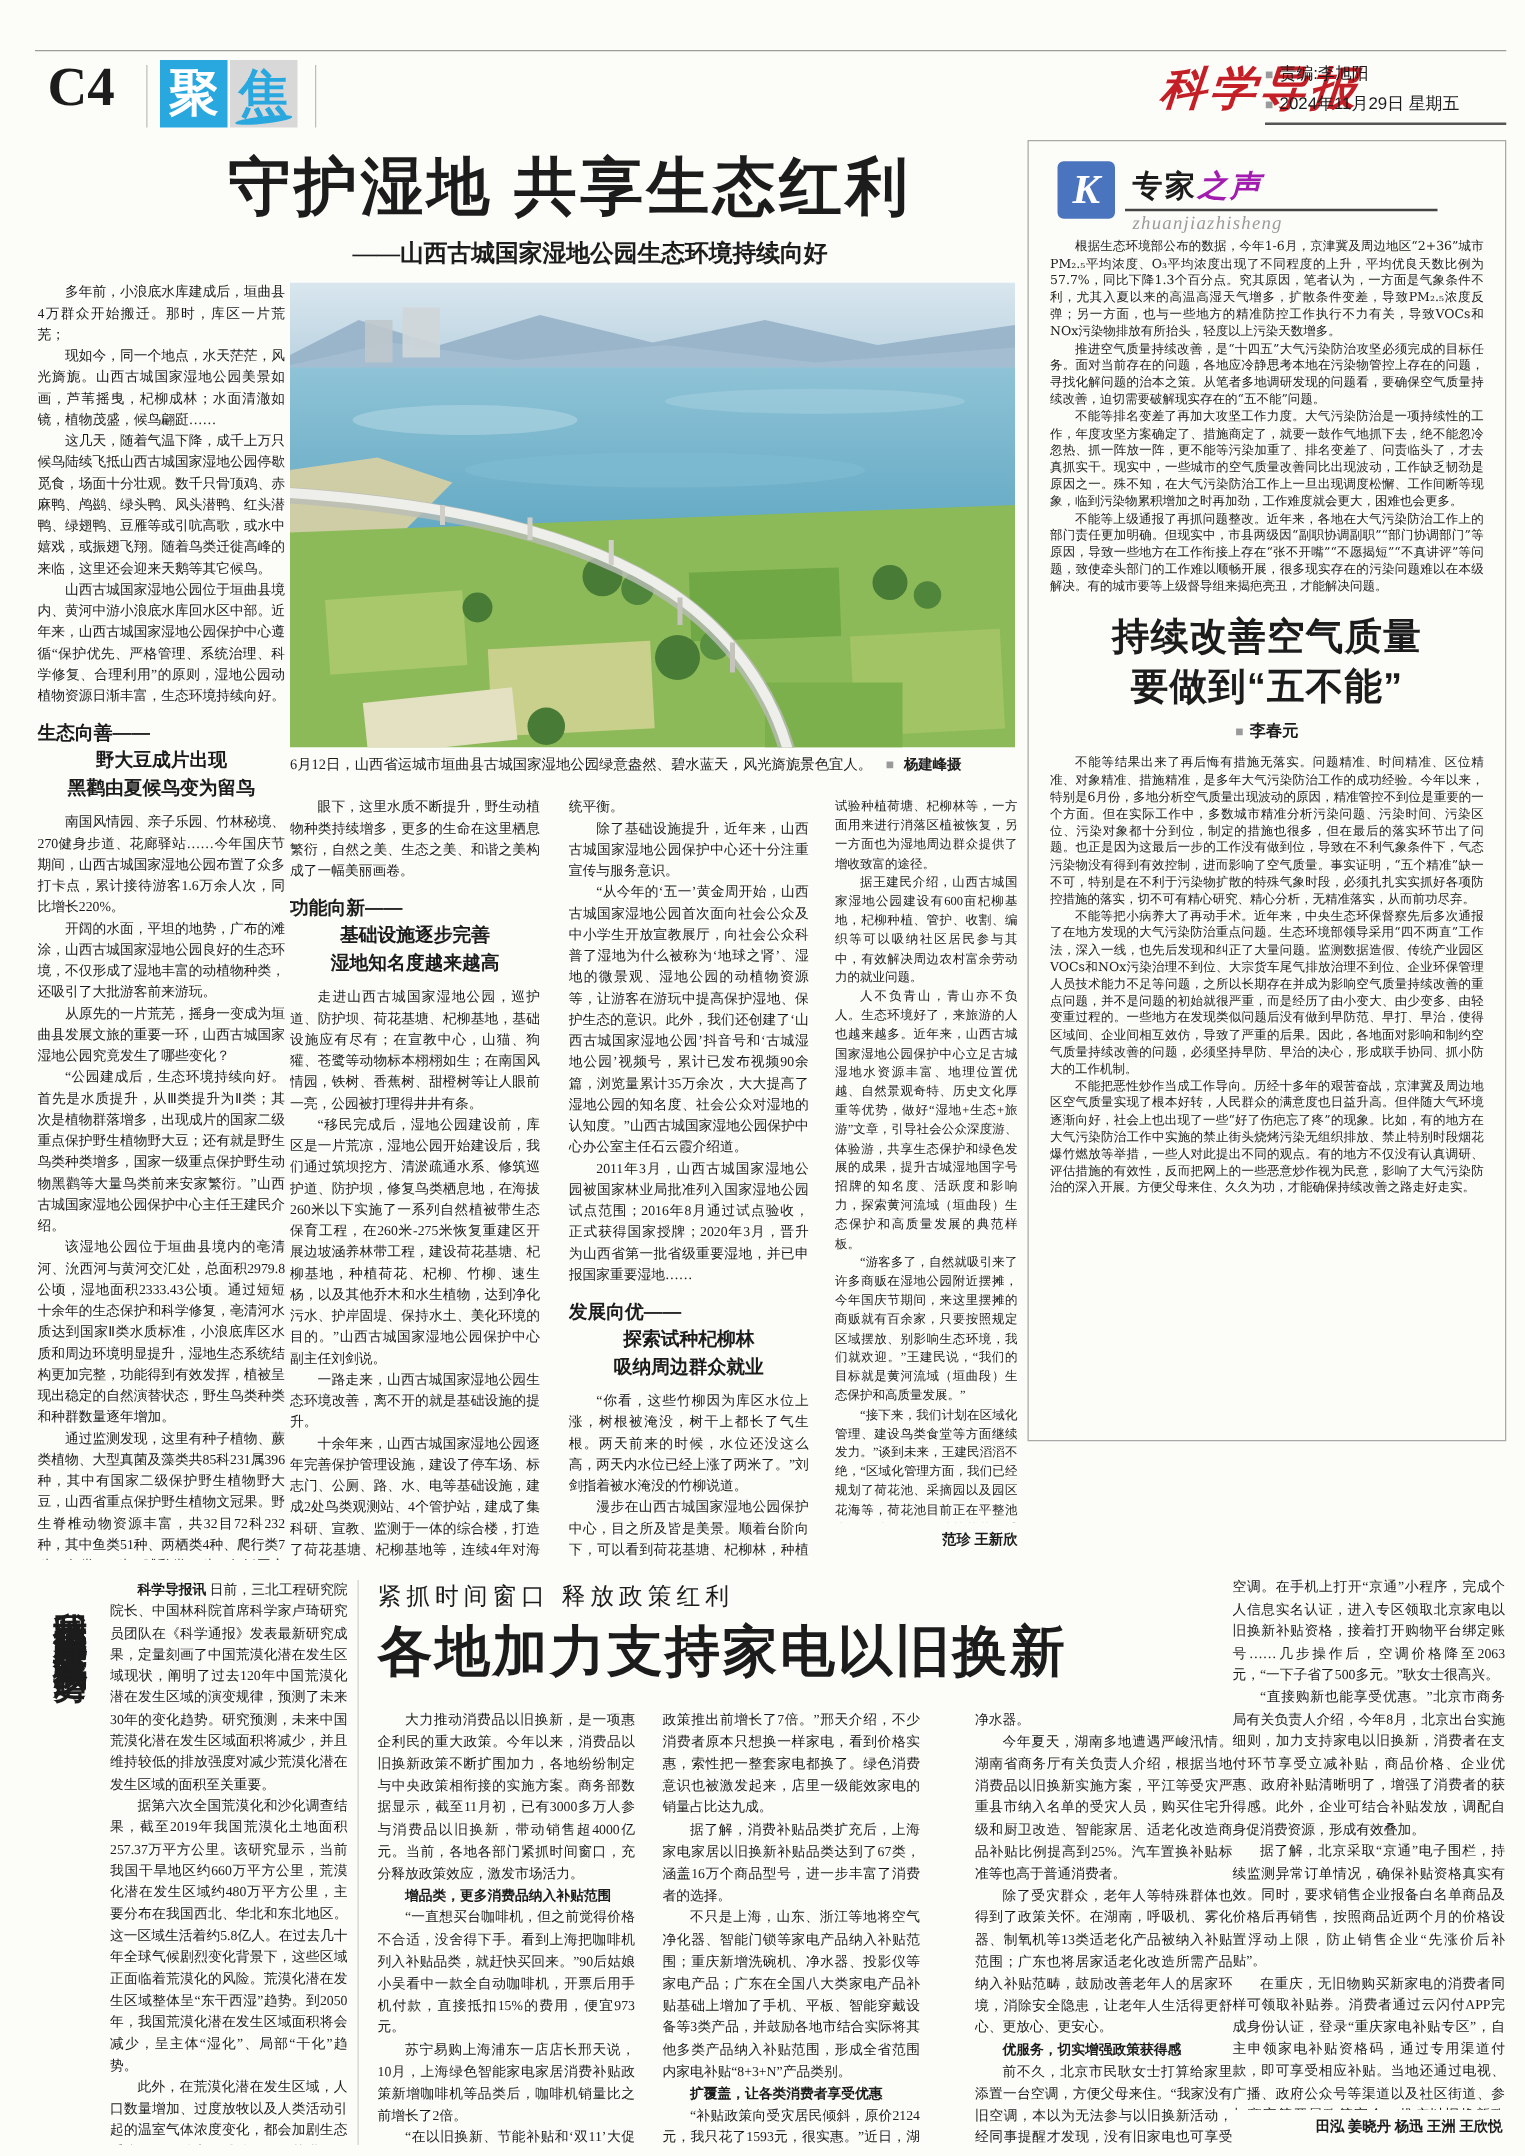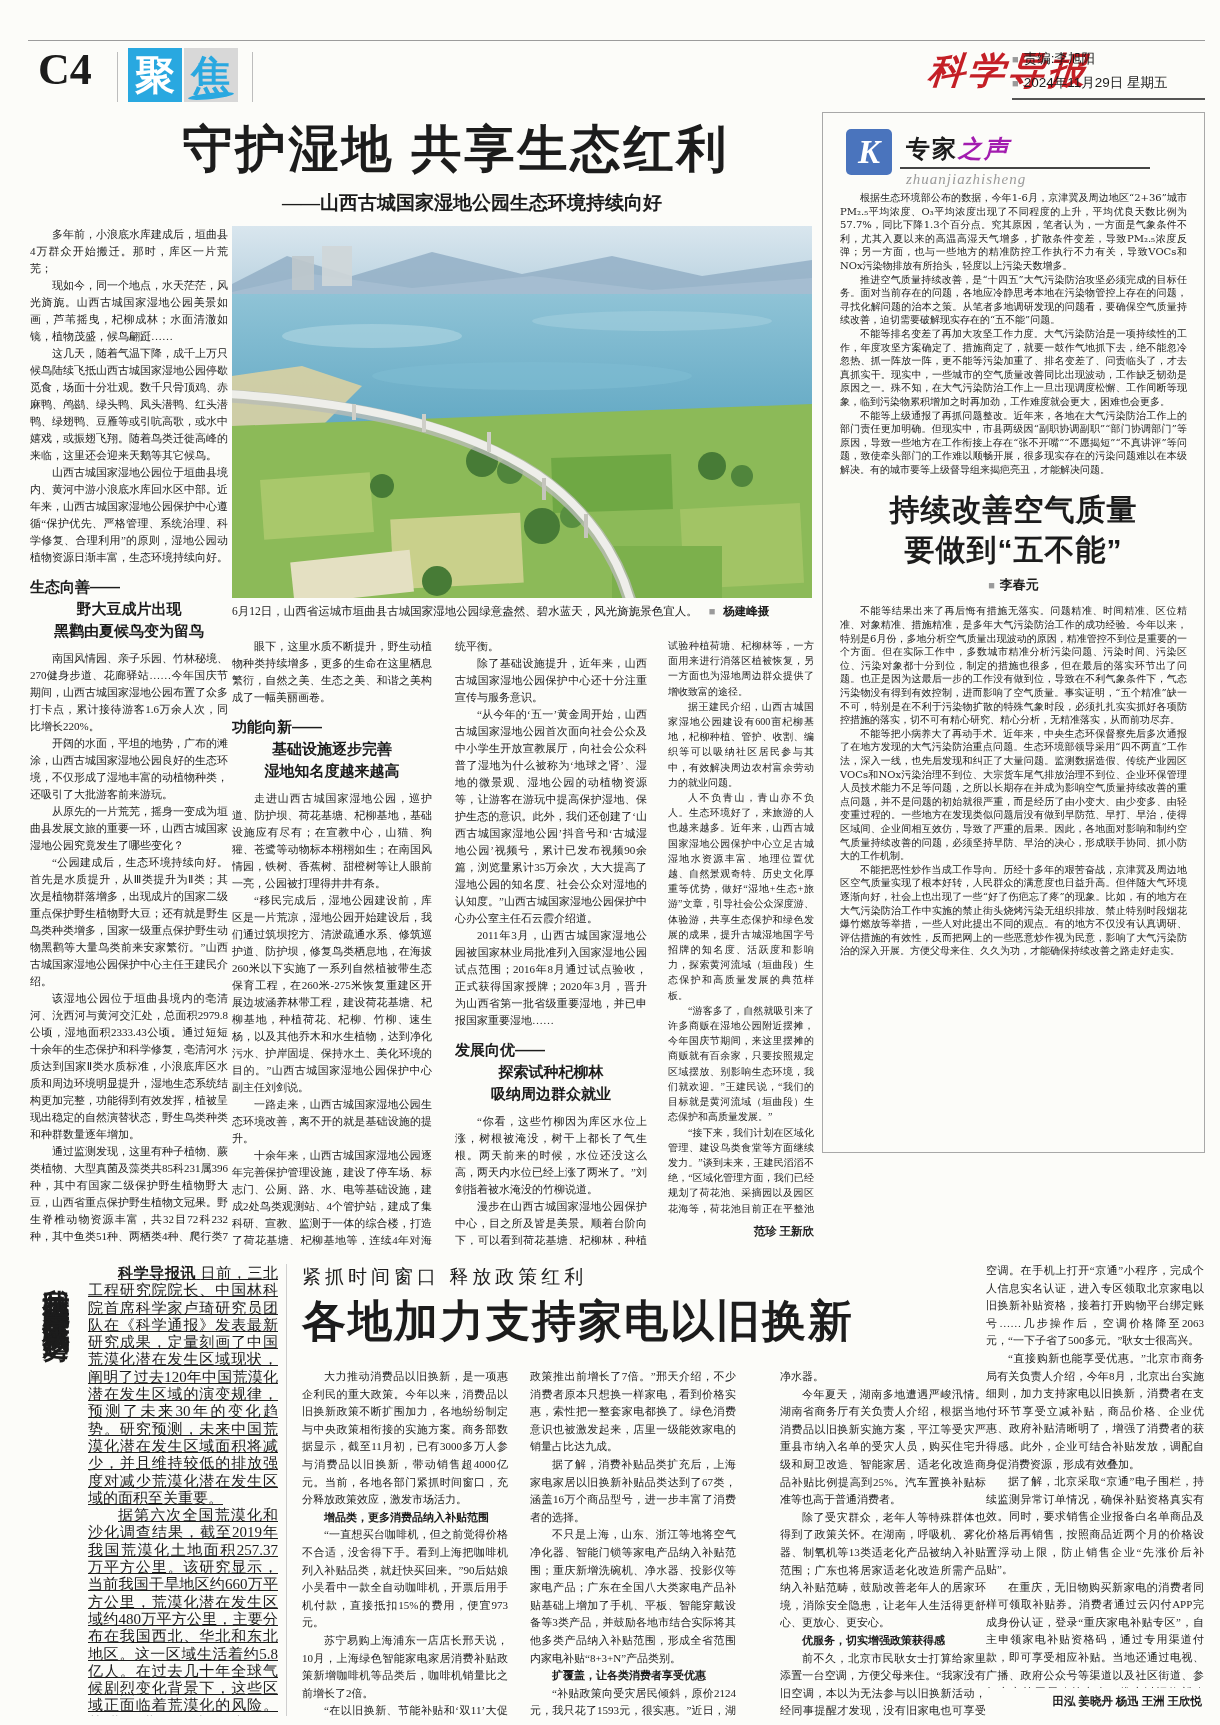--- a/index.html
+++ b/index.html
@@ -49,21 +49,21 @@
              font-family:"Liberation Serif",serif;letter-spacing:1px;}
   .ex-body p{margin:0;text-indent:2em;font-size:10px;line-height:13.6px;text-align:justify;
              font-family:"DejaVu Serif",serif;color:#222;}
   .ex-headline{text-align:center;font-family:"Liberation Sans",sans-serif;font-weight:bold;
              font-size:30px;line-height:40px;margin:14px 0 6px 0;letter-spacing:1px;}
   .ex-author{text-align:center;font-size:13px;font-weight:bold;margin-bottom:10px;}
   
   .vtitle{left:32px;top:1268px;width:48px;height:452px;writing-mode:vertical-rl;text-orientation:upright;
           font-family:"Liberation Sans",sans-serif;font-weight:bold;font-size:27px;letter-spacing:3px;line-height:48px;}
   .desert-col{left:88px;top:1264px;width:190px;height:452px;}
-  .desert-col p{font-size:15px;line-height:17.3px;text-decoration:underline;}
+  .desert-col p{font-size:11px;line-height:17.3px;}
   .lead-tag{font-weight:bold;font-family:"Liberation Sans",sans-serif;}
   .vdiv{left:286px;top:1264px;width:1px;height:452px;background:#cfcfcf;}
   .kicker{left:302px;top:1264px;font-size:19px;letter-spacing:4px;font-family:"Liberation Sans",sans-serif;}
   .app-headline{left:302px;top:1292px;width:680px;font-size:44px;font-weight:bold;letter-spacing:2px;
           font-family:"Liberation Sans",sans-serif;white-space:nowrap;}
   .bot-col p{font-size:11px;line-height:17.6px;}
   .bot-sub{margin:9px 0 7px 0;font-family:"Liberation Sans",sans-serif;font-weight:bold;font-size:13px;text-indent:0;}
   .m-byline{left:930px;top:1694px;width:272px;}
 </style>
 </head>

